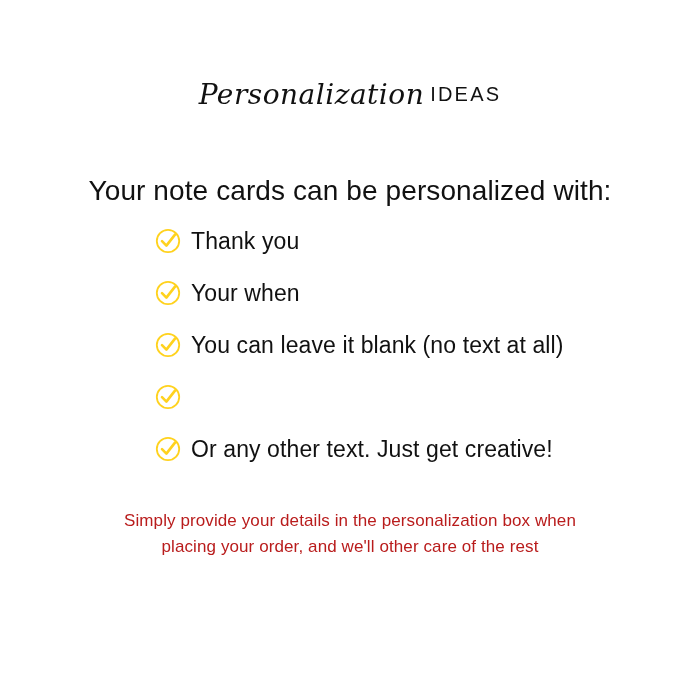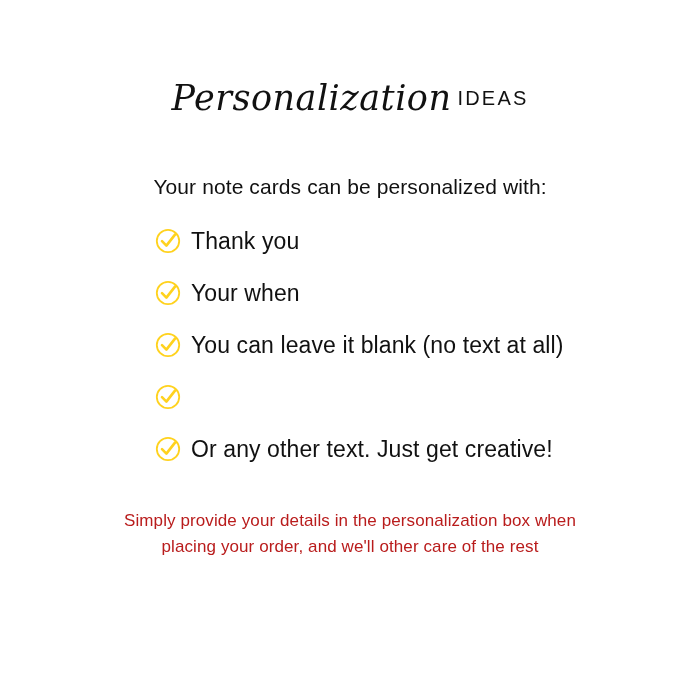--- a/index.html
+++ b/index.html
@@ -26,21 +26,21 @@
     position: absolute;
     top: 78px;
     left: 0;
     width: 700px;
     text-align: center;
     white-space: nowrap;
   }
   .header-script {
     font-family: "DejaVu Serif", serif;
     font-style: italic;
-    font-size: 35px;
+    font-size: 28px;
     font-weight: 400;
     letter-spacing: 0.5px;
     color: #111111;
     vertical-align: middle;
   }
   .header-caps {
     font-family: "Liberation Sans", sans-serif;
     font-size: 20px;
     font-weight: 400;
     letter-spacing: 2.2px;
@@ -49,21 +49,21 @@
     margin-left: 6px;
   }
 
   
   .intro {
     position: absolute;
     top: 175px;
     left: 0;
     width: 700px;
     text-align: center;
-    font-size: 21px;
+    font-size: 28px;
     font-weight: 400;
     color: #111111;
     letter-spacing: 0.1px;
   }
 
   
   .list {
     position: absolute;
     top: 224px;
     left: 155px;

